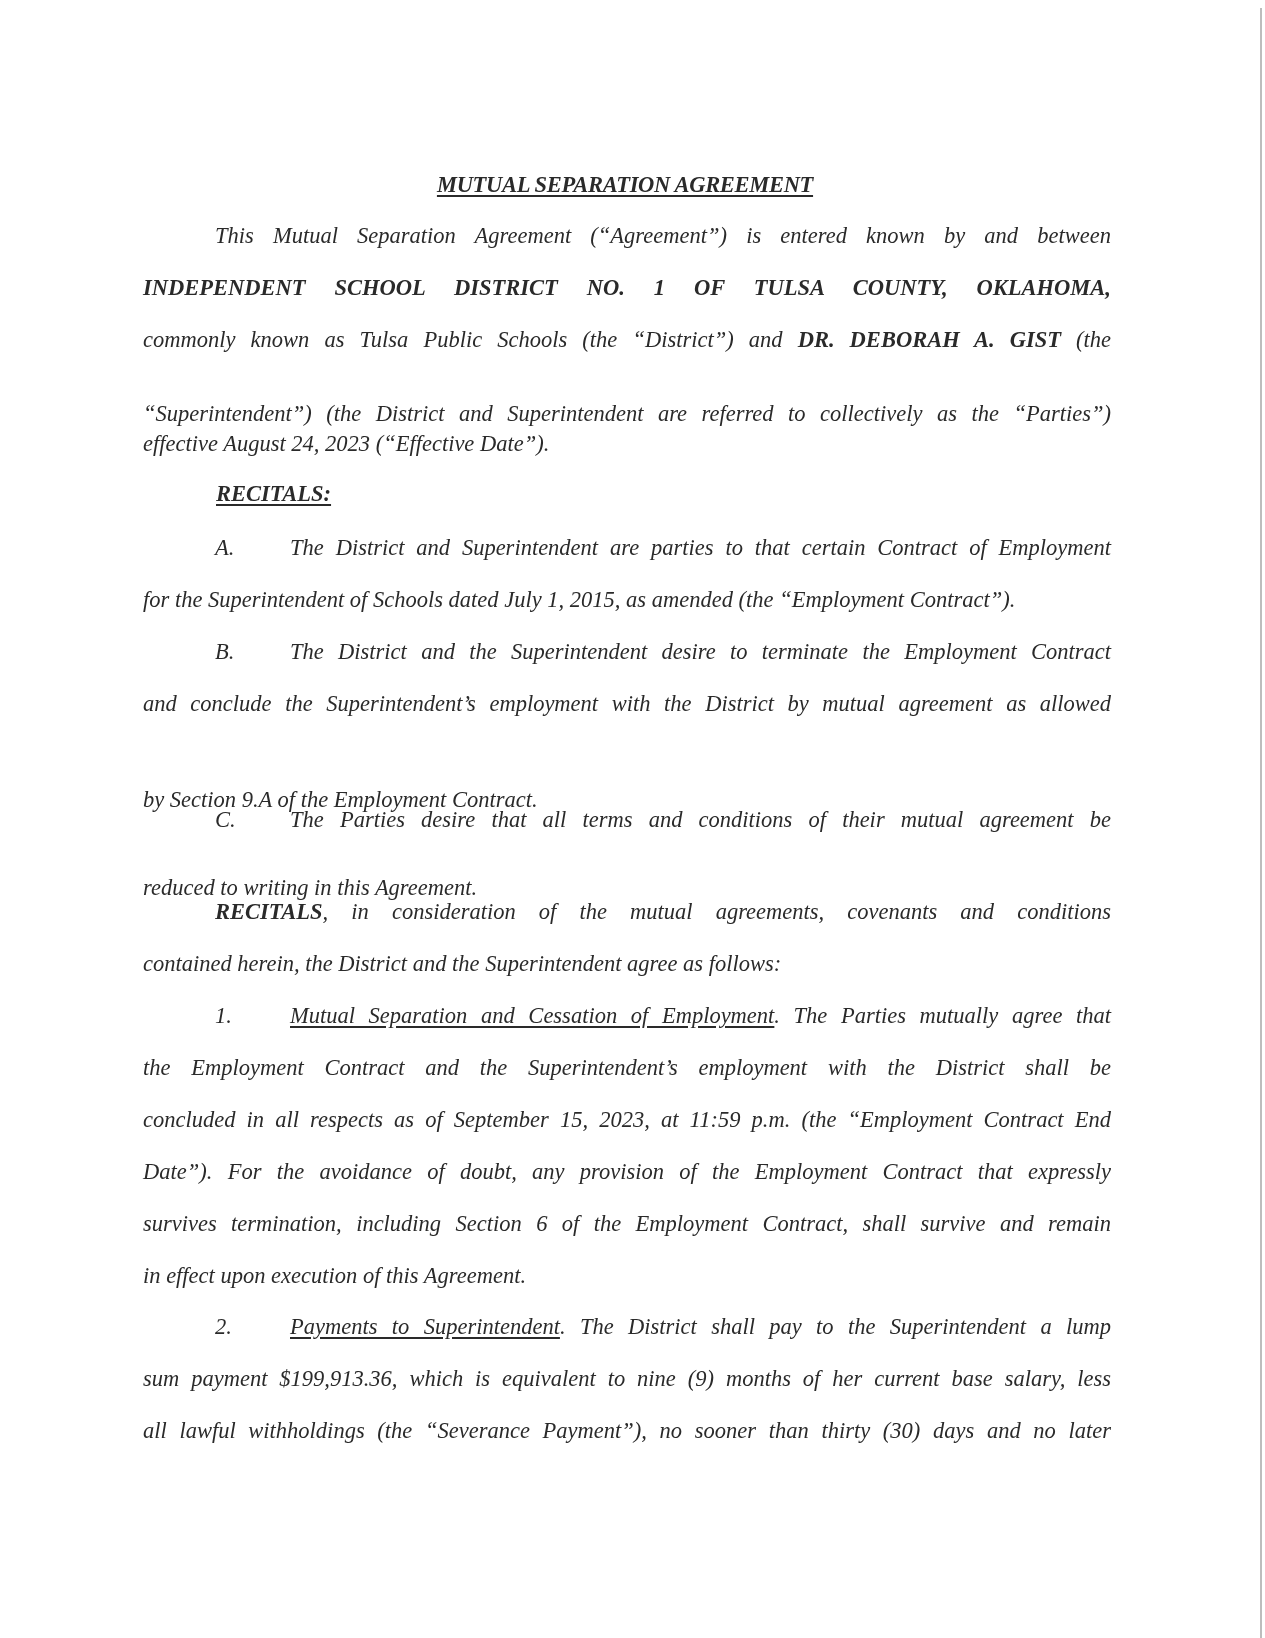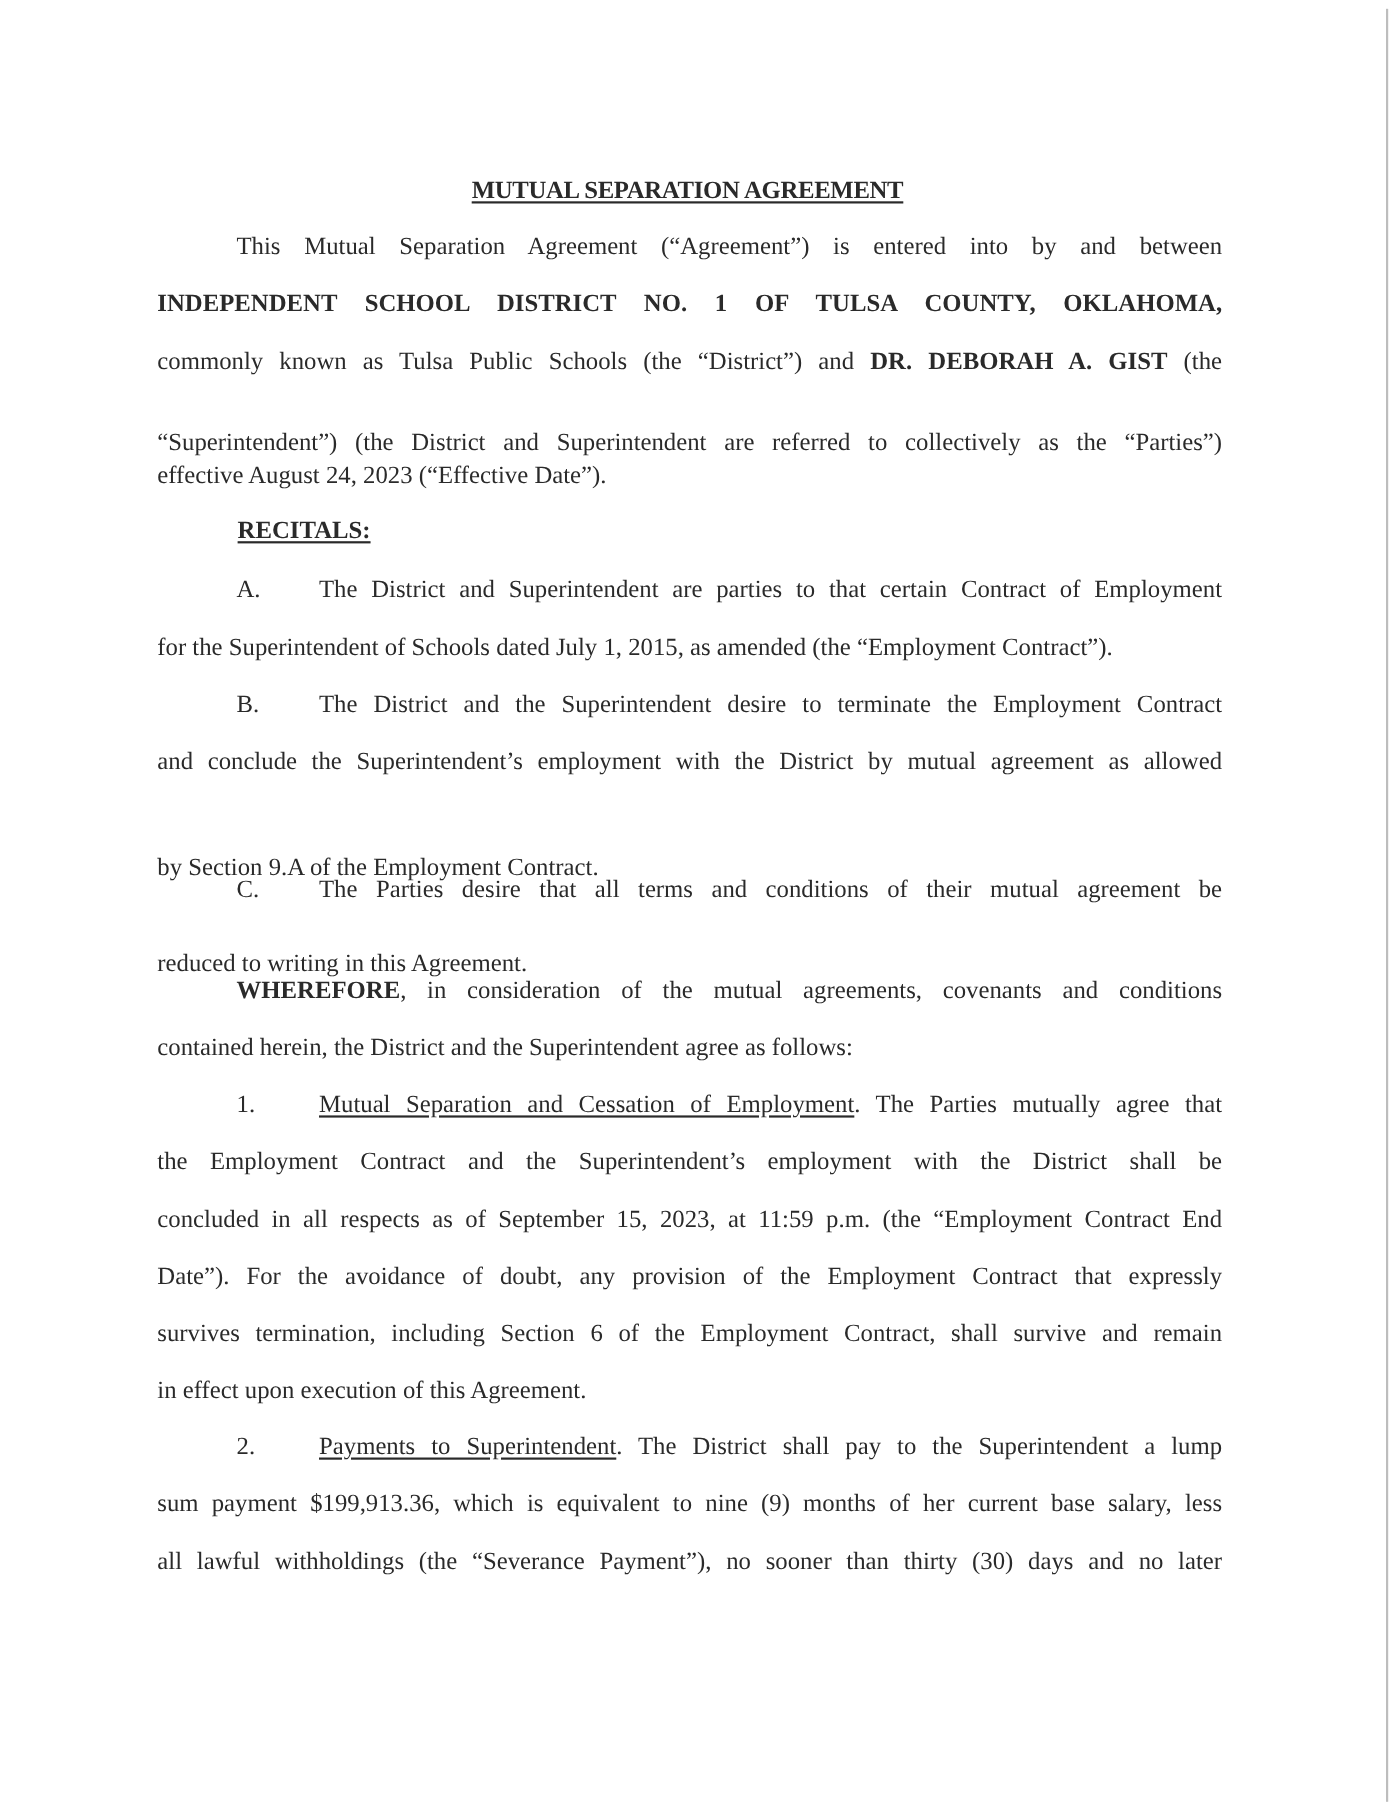--- a/index.html
+++ b/index.html
@@ -19,23 +19,24 @@
     position: absolute;
     top: 8px;
     left: 1260px;
     width: 2px;
     height: 1630px;
     background: #bdbdbd;
   }
   .page {
     position: absolute;
     left: 0;
-    top: 0;
+    top: 12px;
     width: 1200px;
     height: 1392px;
+    font-style: italic;
   }
   .line {
     position: absolute;
     left: 143px;
     width: 968px;
     font-size: 22.5px;
     line-height: 30px;
     white-space: nowrap;
   }
   .just {
@@ -68,21 +69,21 @@
   }
 </style>
 </head>
 <body>
 
 <div class="page">
 
   <div class="title">MUTUAL SEPARATION AGREEMENT</div>
 
   <div class="line just" style="top:209px;">
-    <span class="ind"></span><span>This Mutual Separation Agreement (“Agreement”) is entered into by and between</span>
+    <span class="ind"></span><span>This Mutual Separation Agreement (“Agreement”) is entered known by and between</span>
   </div>
   <div class="line just b" style="top:261px;">INDEPENDENT SCHOOL DISTRICT NO. 1 OF TULSA COUNTY, OKLAHOMA,</div>
   <div class="line just" style="top:313px;">
     <span>commonly known as Tulsa Public Schools (the “District”) and </span><span class="b">DR. DEBORAH A. GIST</span><span> (the</span>
   </div>
   <div class="line just" style="top:365px;margin-top:22px;">“Superintendent”) (the District and Superintendent are referred to collectively as the “Parties”)</div>
   <div class="line" style="top:417px;">effective August 24, 2023 (“Effective Date”).</div>
 
   <div class="heading" style="top:469px;">RECITALS:</div>
 
@@ -96,21 +97,21 @@
   </div>
   <div class="line just" style="top:677px;">and conclude the Superintendent’s employment with the District by mutual agreement as allowed</div>
   <div class="line" style="top:729px;margin-top:44px;">by Section 9.A of the Employment Contract.</div>
 
   <div class="line just" style="top:781px;margin-top:12px;">
     <span class="ind"></span><span class="num">C.</span><span>The Parties desire that all terms and conditions of their mutual agreement be</span>
   </div>
   <div class="line" style="top:833px;margin-top:28px;">reduced to writing in this Agreement.</div>
 
   <div class="line just" style="top:885px;">
-    <span class="ind"></span><span class="b">WHEREFORE</span><span>, in consideration of the mutual agreements, covenants and conditions</span>
+    <span class="ind"></span><span class="b">RECITALS</span><span>, in consideration of the mutual agreements, covenants and conditions</span>
   </div>
   <div class="line" style="top:937px;">contained herein, the District and the Superintendent agree as follows:</div>
 
   <div class="line just" style="top:989px;">
     <span class="ind"></span><span class="num">1.</span><span class="u">Mutual Separation and Cessation of Employment</span><span>. The Parties mutually agree that</span>
   </div>
   <div class="line just" style="top:1041px;">the Employment Contract and the Superintendent’s employment with the District shall be</div>
   <div class="line just" style="top:1093px;">concluded in all respects as of September 15, 2023, at 11:59 p.m. (the “Employment Contract End</div>
   <div class="line just" style="top:1145px;">Date”). For the avoidance of doubt, any provision of the Employment Contract that expressly</div>
   <div class="line just" style="top:1197px;">survives termination, including Section 6 of the Employment Contract, shall survive and remain</div>

